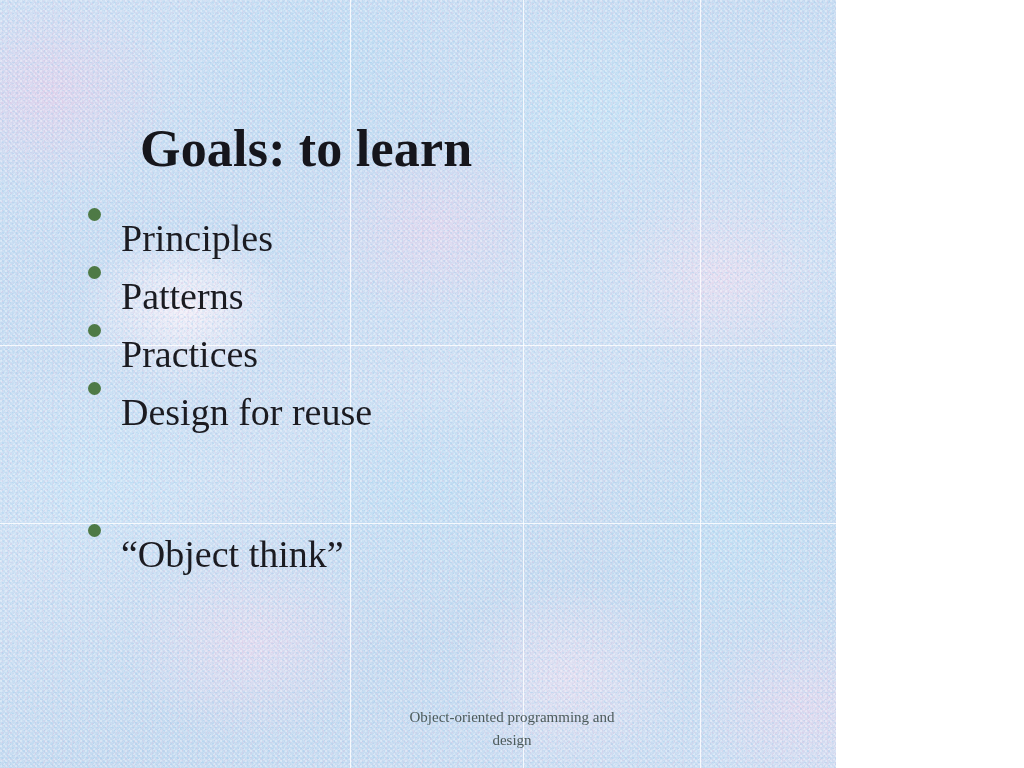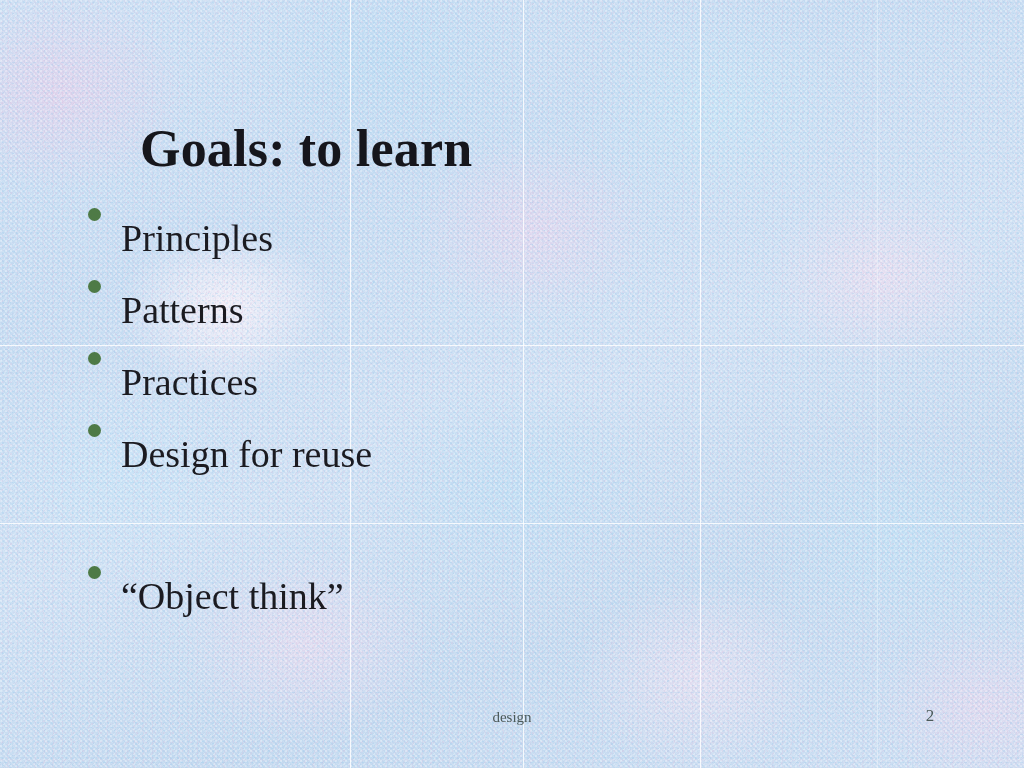--- a/index.html
+++ b/index.html
@@ -11,21 +11,21 @@
     overflow: hidden;
   }
 
   body {
     font-family: "Liberation Serif", "DejaVu Serif", serif;
   }
 
   
   .slide {
     position: relative;
-    width: 1024px;
+    width: 836px;
     height: 768px;
     overflow: hidden;
     background-color: #c3d9f0;
   }
 
   
   .tex {
     position: absolute;
     inset: 0;
     pointer-events: none;
@@ -116,21 +116,21 @@
   }
 
   .bullet-text {
     font-size: 38px;
     line-height: 1.28;
     color: #1b1b21;
     white-space: nowrap;
   }
 
   
-  .bullet-row.gap-before { margin-top: 22px; }
+  .bullet-row.gap-before { margin-top: 8px; }
   .bullet-row.gap-large  { margin-top: 92px; }
 
   
   .footer-note {
     position: absolute;
     left: 332px;
     top: 706px;
     width: 360px;
     text-align: center;
     font-size: 15px;
@@ -189,18 +189,19 @@
     </li>
 
     <li class="bullet-row gap-large">
       <span class="bullet-dot"></span>
       <span class="bullet-text">“Object think”</span>
     </li>
 
   </ul>
 
   <div class="footer-note">
+    <div>Object-oriented programming and</div>
     <div>design</div>
   </div>
 
   <div class="page-number">2</div>
 
 </div>
 
 </body></html>

